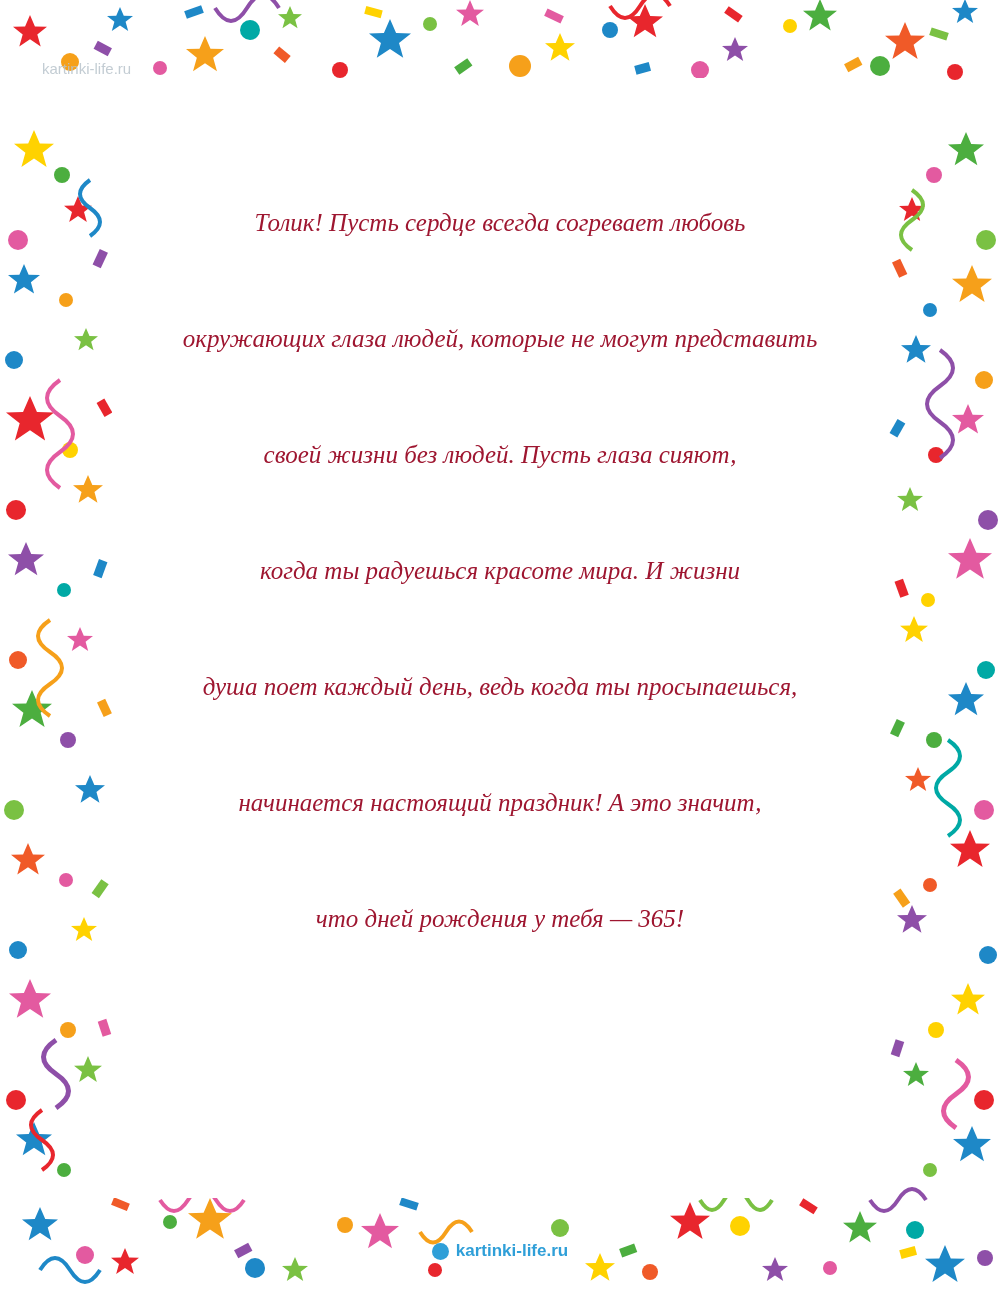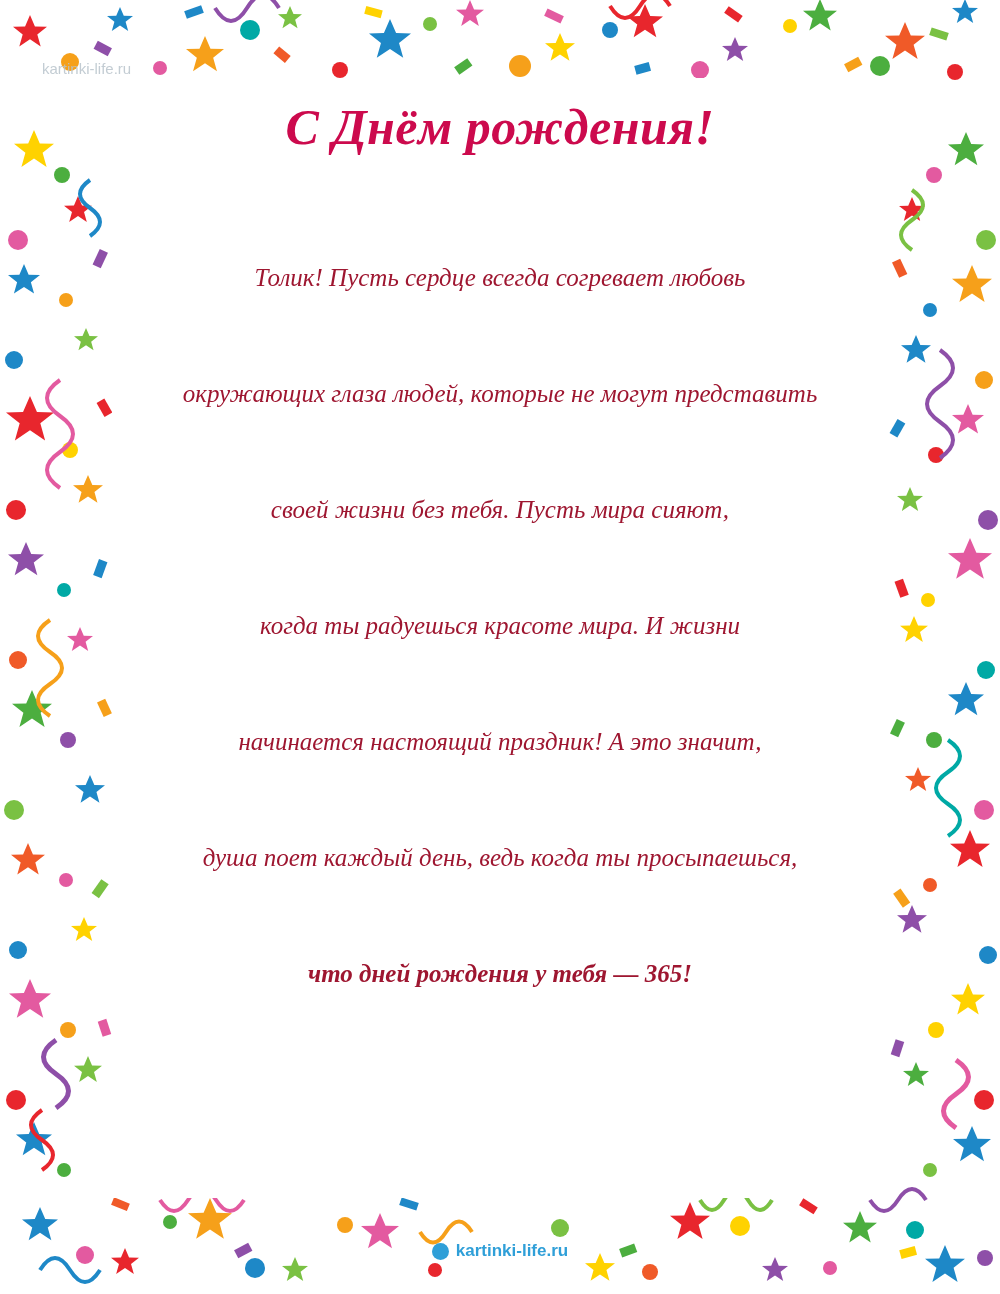--- a/index.html
+++ b/index.html
@@ -55,21 +55,20 @@
     font-family: "Liberation Serif", serif;
     font-style: italic;
     font-size: 25px;
     color: #9e1630;
     line-height: 1.2;
     margin: 0 0 86px 0;
     white-space: nowrap;
   }
   .msg-line:last-child {
     margin-bottom: 8px;
-    font-weight: bold;
   }
   #watermark-top {
     position: absolute;
     left: 42px;
     top: 60px;
     z-index: 4;
     font-family: "Liberation Sans", sans-serif;
     font-size: 15px;
     color: #b9c4cc;
     opacity: 0.85;
@@ -286,28 +285,27 @@
       <path d="M40,1270 q15,-24 30,0 q15,24 30,0" stroke="#1e88c7" stroke-width="4" fill="none"></path>
       <path d="M870,1200 q14,22 28,0 q14,-22 28,0" stroke="#8e4fa8" stroke-width="4" fill="none"></path>
     </g>
   </svg>
 
   <div id="inner-panel"></div>
 
   <div id="watermark-top">kartinki-life.ru</div>
 
   <div id="content">
-    <h1 id="title">С Днём рождения!</h1>
     <div id="message">
       <p class="msg-line">Толик! Пусть сердце всегда согревает любовь</p>
       <p class="msg-line">окружающих глаза людей, которые не могут представить</p>
-      <p class="msg-line">своей жизни без тебя. Пусть мира сияют,</p>
+      <p class="msg-line">своей жизни без людей. Пусть глаза сияют,</p>
       <p class="msg-line">когда ты радуешься красоте мира. И жизни</p>
+      <p class="msg-line">душа поет каждый день, ведь когда ты просыпаешься,</p>
       <p class="msg-line">начинается настоящий праздник! А это значит,</p>
-      <p class="msg-line">душа поет каждый день, ведь когда ты просыпаешься,</p>
       <p class="msg-line">что дней рождения у тебя — 365!</p>
     </div>
   </div>
 
   <div id="footer-brand">
     <span id="footer-dot"></span>
     <span id="footer-text">kartinki-life.ru</span>
   </div>
 
 </div>

